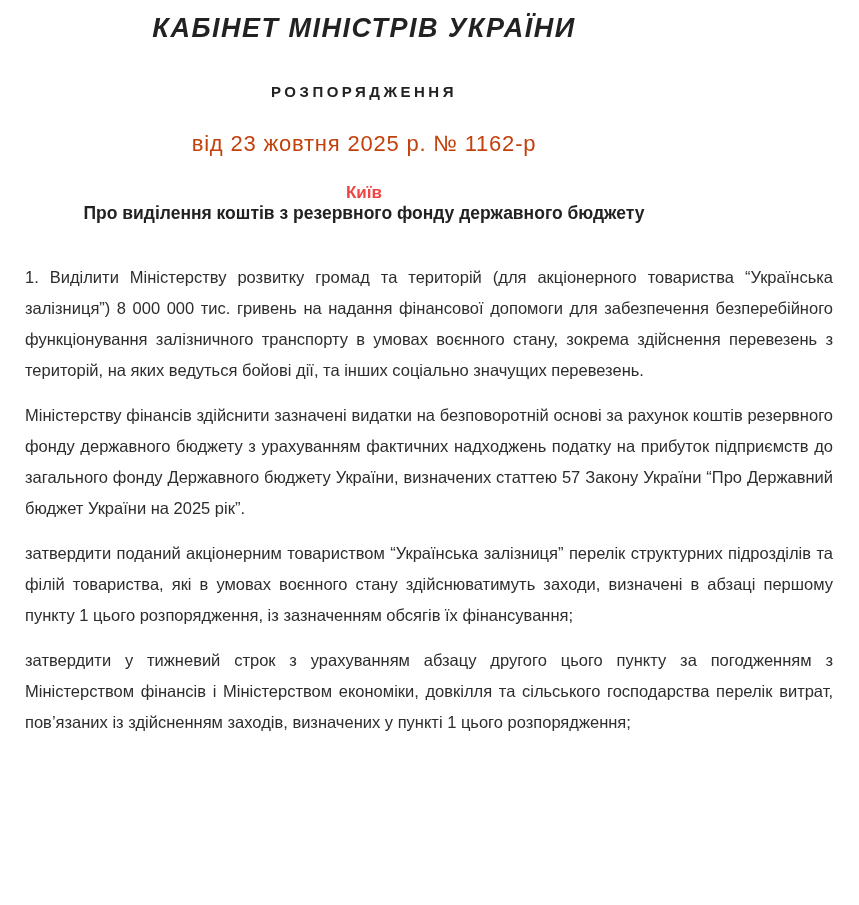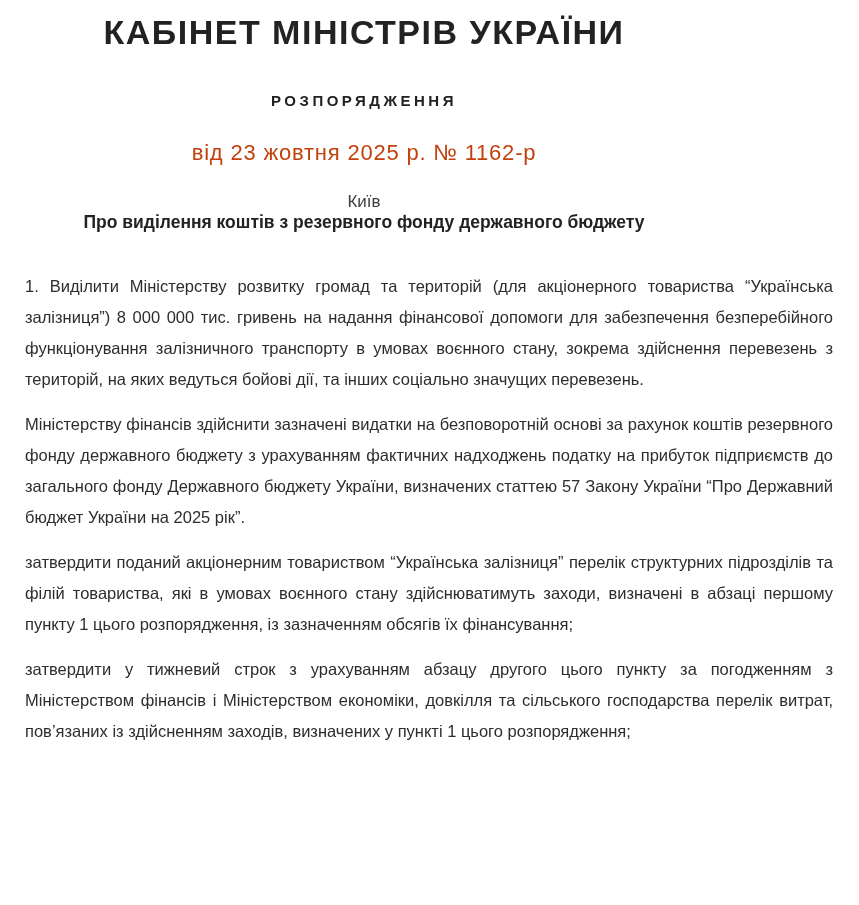--- a/index.html
+++ b/index.html
@@ -17,45 +17,46 @@
     color: #2c2c2c;
   }
   
   .doc-header {
     width: 728px;
     margin: 0;
     padding-top: 12px;
     text-align: center;
   }
   .authority {
-    font-size: 34px;
+    font-size: 27px;
     font-weight: 700;
     letter-spacing: 1.5px;
     color: #222222;
     margin: 0;
     line-height: 1.2;
+    font-style: italic;
   }
   .doc-type {
     font-size: 15px;
     font-weight: 700;
     letter-spacing: 3.5px;
     color: #222222;
     margin-top: 39px;
   }
   .date-line {
     font-size: 22px;
     font-weight: 400;
     letter-spacing: 0.8px;
     color: #c2410c;
     margin-top: 31px;
   }
   .place {
     font-size: 17px;
-    font-weight: 400;
-    color: #404040;
+    font-weight: 700;
+    color: #ef4444;
     margin-top: 26px;
   }
   .subject {
     font-size: 17.5px;
     font-weight: 700;
     color: #222222;
   }
   
   .doc-body {
     padding: 38px 26px 0 25px;

